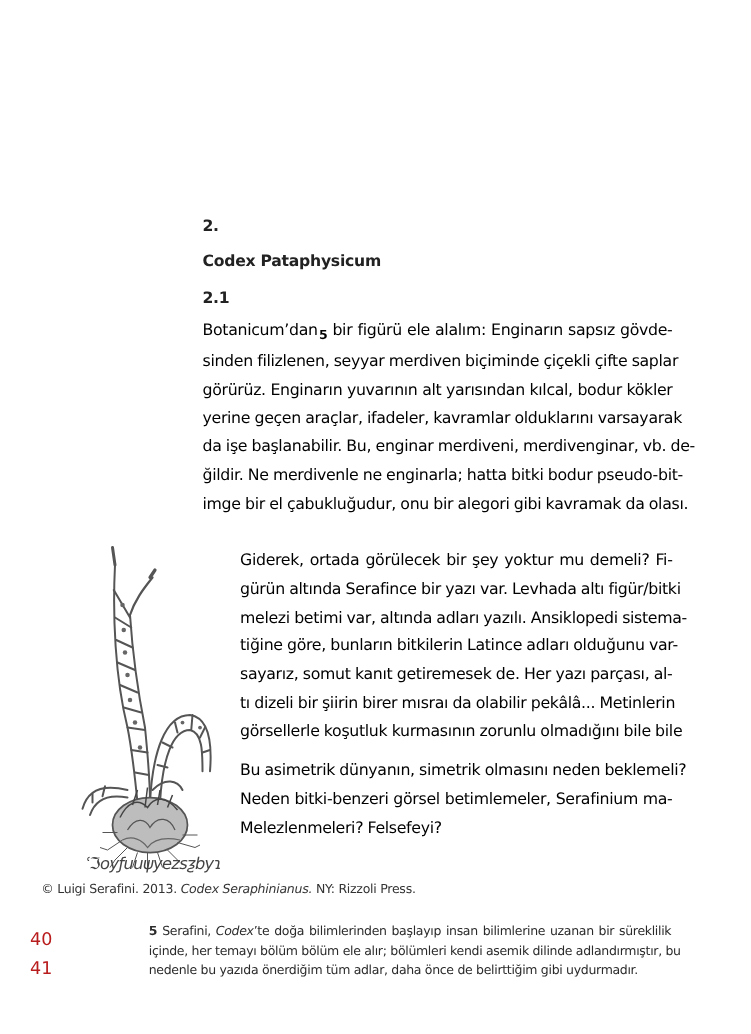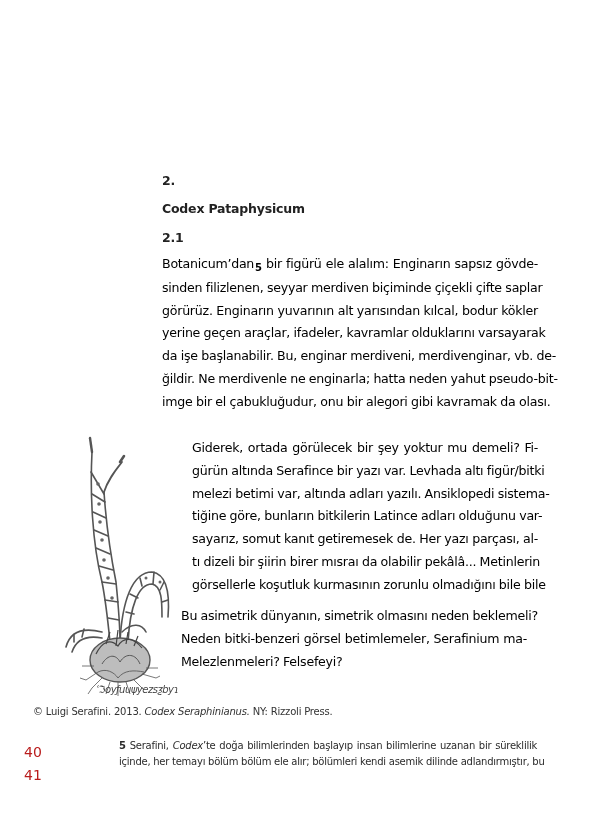--- a/index.html
+++ b/index.html
@@ -30,21 +30,21 @@
     .para {
       font-size: 12.6px;
       line-height: 22.8px;
       text-align: justify;
       color: #000000;
       letter-spacing: -0.25px;
       word-spacing: -0.3px;
     }
     #para-1 { left: 162px; top: 253px; width: 376px; }
     #para-2 { left: 192px; top: 437px; width: 346px; }
-    #para-3 { left: 181px; top: 605px; width: 346px; text-align: left; }
+    #para-3 { left: 192px; top: 605px; width: 346px; text-align: left; }
     .para .line {
       display: block;
       text-align: justify;
       text-align-last: justify;
       white-space: nowrap;
     }
     .para .line.last {
       text-align-last: left;
     }
     .sup5 {
@@ -103,21 +103,21 @@
 <div class="abs heading" id="h-num">2.</div>
 <div class="abs heading" id="h-title">Codex Pataphysicum</div>
 <div class="abs heading" id="h-sub">2.1</div>
 
 <div class="abs para" id="para-1">
   <span class="line"><span>Botanicum’dan</span><span class="sup5">5</span> <span>bir figürü ele alalım: Enginarın sapsız gövde-</span></span>
   <span class="line">sinden filizlenen, seyyar merdiven biçiminde çiçekli çifte saplar</span>
   <span class="line">görürüz. Enginarın yuvarının alt yarısından kılcal, bodur kökler</span>
   <span class="line">yerine geçen araçlar, ifadeler, kavramlar olduklarını varsayarak</span>
   <span class="line">da işe başlanabilir. Bu, enginar merdiveni, merdivenginar, vb. de-</span>
-  <span class="line">ğildir. Ne merdivenle ne enginarla; hatta neden yahut pseudo-bit-</span>
+  <span class="line">ğildir. Ne merdivenle ne enginarla; hatta bitki bodur pseudo-bit-</span>
   <span class="line">imge bir el çabukluğudur, onu bir alegori gibi kavramak da olası.</span>
 </div>
 
 <div class="abs" id="figure">
   <svg width="112" height="268" viewBox="0 0 112 268">
     <g fill="none" stroke="#555" stroke-width="1.6" stroke-linecap="round">
 
       <path d="M30 20 C28 60, 30 110, 40 150 C44 170, 46 190, 48 210"></path>
       <path d="M42 60 C44 90, 48 120, 54 150 C56 170, 58 190, 58 210"></path>
 
@@ -177,21 +177,21 @@
       <path d="M40 246 L30 256 L26 262"></path>
       <path d="M48 250 L44 262"></path>
       <path d="M56 250 L56 264"></path>
       <path d="M64 250 L68 262"></path>
       <path d="M72 248 L82 258"></path>
       <path d="M80 242 L94 246 L98 244"></path>
       <path d="M84 236 L96 236"></path>
       <path d="M32 234 L20 234"></path>
     </g>
   </svg>
-  <div style="position:absolute;left:6px;top:252px;font-size:10px;font-style:italic;color:#444;letter-spacing:-0.5px;white-space:nowrap;margin-left:28px;">ʿℑoyƒuuψyezsƺbyɿ</div>
+  <div style="position:absolute;left:6px;top:252px;font-size:13px;font-style:italic;color:#444;letter-spacing:-0.5px;white-space:nowrap;">ʿℑoyƒuuψyezsƺbyɿ</div>
 </div>
 
 <div class="abs para" id="para-2">
   <span class="line">Giderek, ortada görülecek bir şey yoktur mu demeli? Fi-</span>
   <span class="line">gürün altında Serafince bir yazı var. Levhada altı figür/bitki</span>
   <span class="line">melezi betimi var, altında adları yazılı. Ansiklopedi sistema-</span>
   <span class="line">tiğine göre, bunların bitkilerin Latince adları olduğunu var-</span>
   <span class="line">sayarız, somut kanıt getiremesek de. Her yazı parçası, al-</span>
   <span class="line">tı dizeli bir şiirin birer mısraı da olabilir pekâlâ... Metinlerin</span>
   <span class="line">görsellerle koşutluk kurmasının zorunlu olmadığını bile bile</span>
@@ -204,13 +204,14 @@
 </div>
 
 <div class="abs" id="credit"><span>© Luigi Serafini. 2013. </span><i>Codex Seraphinianus.</i><span> NY: Rizzoli Press.</span></div>
 
 <div class="abs pagenum" id="page-left">40</div>
 <div class="abs pagenum" id="page-right">41</div>
 
 <div class="abs" id="footnote">
   <span class="line"><span class="fn-num">5</span><span>Serafini, </span><i>Codex</i><span>’te doğa bilimlerinden başlayıp insan bilimlerine uzanan bir süreklilik</span></span>
   <span class="line">içinde, her temayı bölüm bölüm ele alır; bölümleri kendi asemik dilinde adlandırmıştır, bu</span>
+  <span class="line last">nedenle bu yazıda önerdiğim tüm adlar, daha önce de belirttiğim gibi uydurmadır.</span>
 </div>
 
 </body></html>

